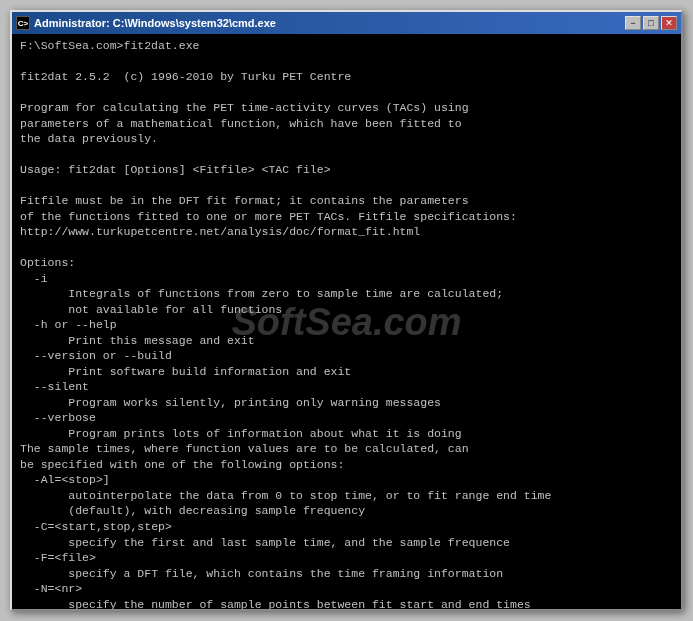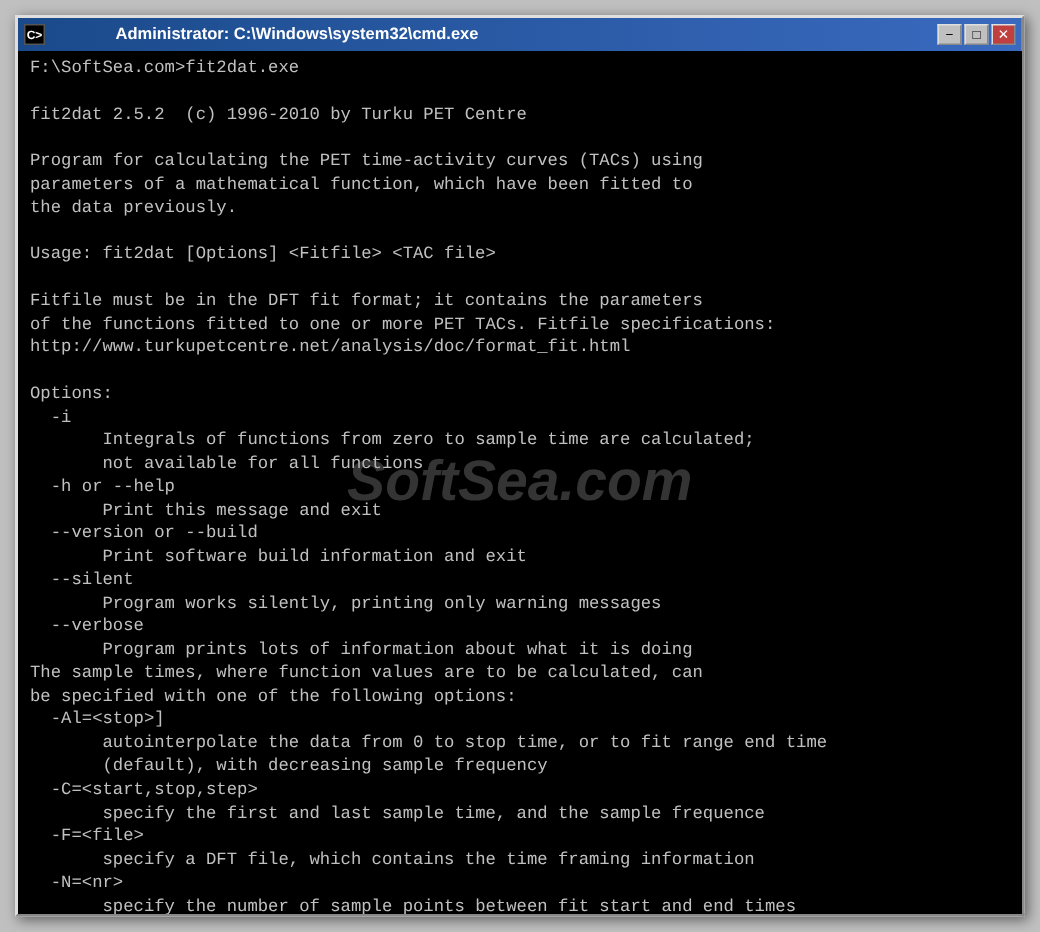--- a/index.html
+++ b/index.html
@@ -53,21 +53,20 @@
       font-size: 8px;
       color: white;
       font-weight: bold;
     }
 
     .title-bar-text {
       color: white;
       font-size: 11px;
       font-family: "Segoe UI", Arial, sans-serif;
       font-weight: bold;
-      margin-left: 43px;
     }
 
     .title-bar-buttons {
       display: flex;
       gap: 2px;
     }
 
     .title-btn {
       width: 16px;
       height: 14px;

